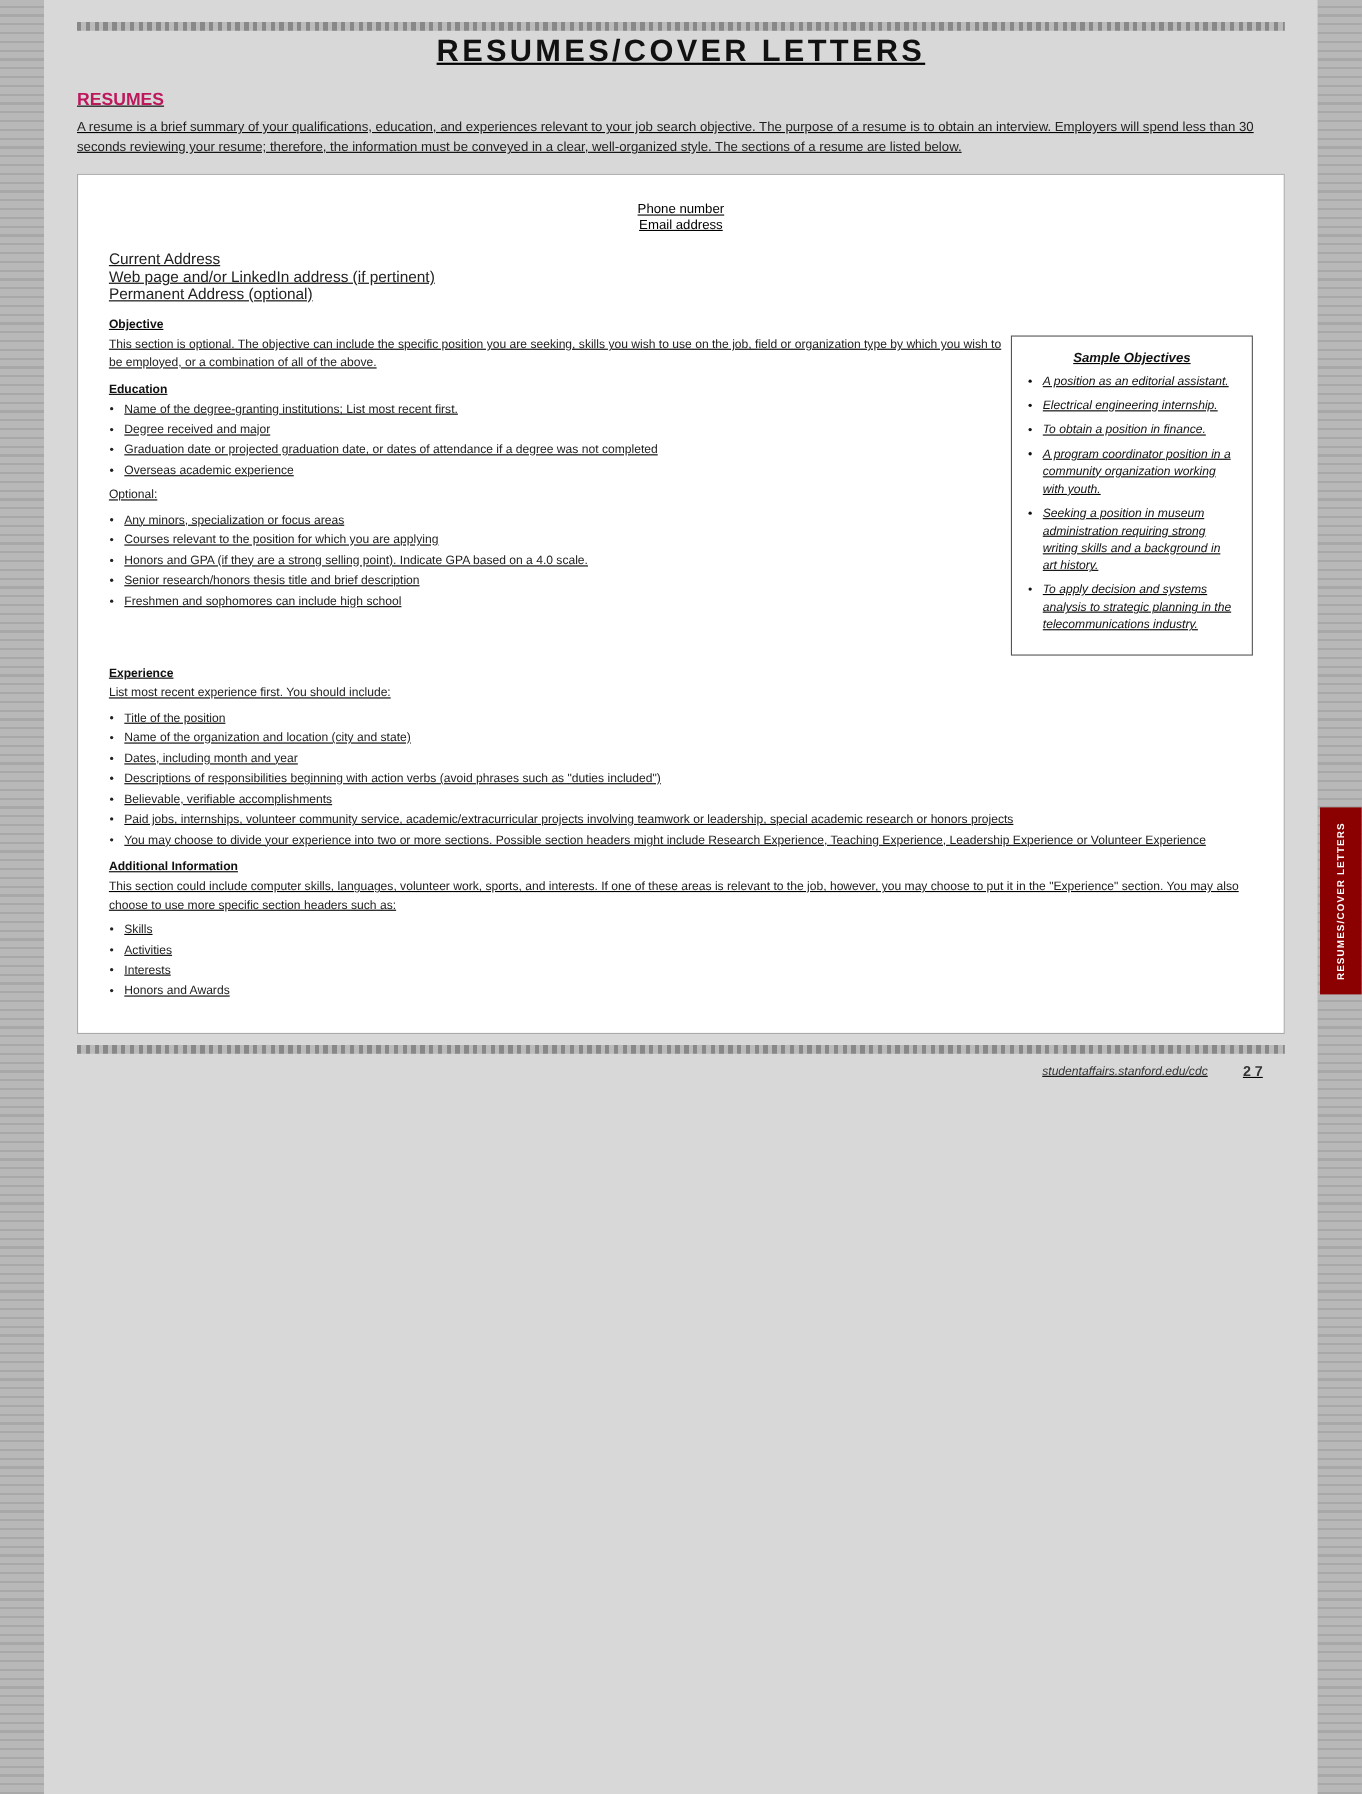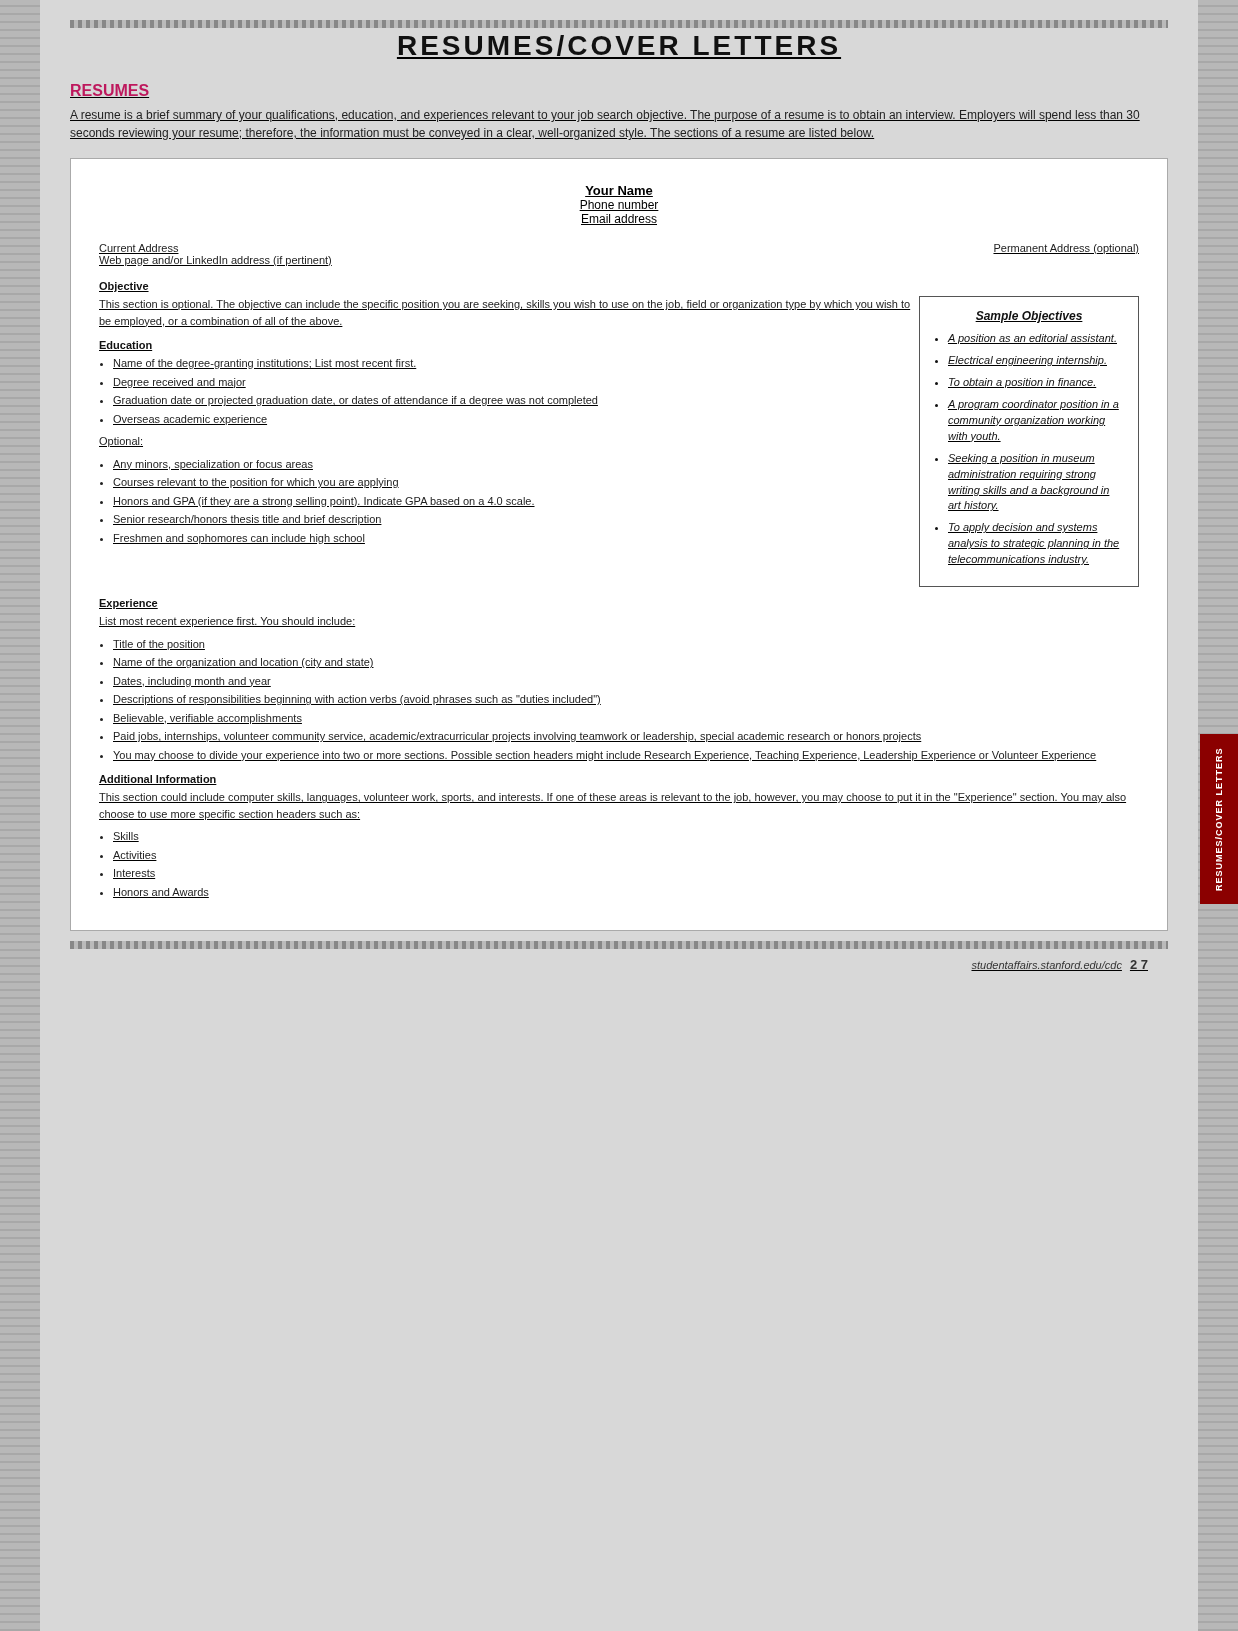--- a/index.html
+++ b/index.html
@@ -118,23 +118,24 @@
       font-size: 13px;
     }
 
     .resume-header .contact {
       font-size: 12px;
     }
 
     .address-row {
       display: flex;
       justify-content: space-between;
-      font-size: 11px;
+      font-size: 14px;
       margin-bottom: 14px;
       color: #222;
+      flex-direction: column;
     }
 
     .resume-section-title {
       font-weight: bold;
       font-size: 11px;
       margin-top: 10px;
       margin-bottom: 4px;
       color: #111;
     }
 
@@ -199,21 +200,21 @@
       color: #111;
     }
 
     .footer-bar {
       display: flex;
       justify-content: flex-end;
       align-items: center;
       padding: 8px 20px;
       font-size: 11px;
       color: #333;
-      gap: 8px;
+      gap: 32px;
       text-align: center;
     }
 
     .footer-url {
       font-style: italic;
       font-size: 11px;
     }
 
     .footer-page {
       font-size: 13px;
@@ -263,21 +264,20 @@
 
     <h1 class="page-title">RESUMES/COVER LETTERS</h1>
 
     <div class="section-heading">RESUMES</div>
 
     <p class="intro-text">A resume is a brief summary of your qualifications, education, and experiences relevant to your job search objective. The purpose of a resume is to obtain an interview. Employers will spend less than 30 seconds reviewing your resume; therefore, the information must be conveyed in a clear, well-organized style. The sections of a resume are listed below.</p>
 
     <div class="resume-box">
 
       <div class="resume-header">
-        <div class="name">Your Name</div>
         <div class="contact">Phone number</div>
         <div class="contact">Email address</div>
       </div>
 
       <div class="address-row">
         <div>
           <div>Current Address</div>
           <div>Web page and/or LinkedIn address (if pertinent)</div>
         </div>
         <div>Permanent Address (optional)</div>

